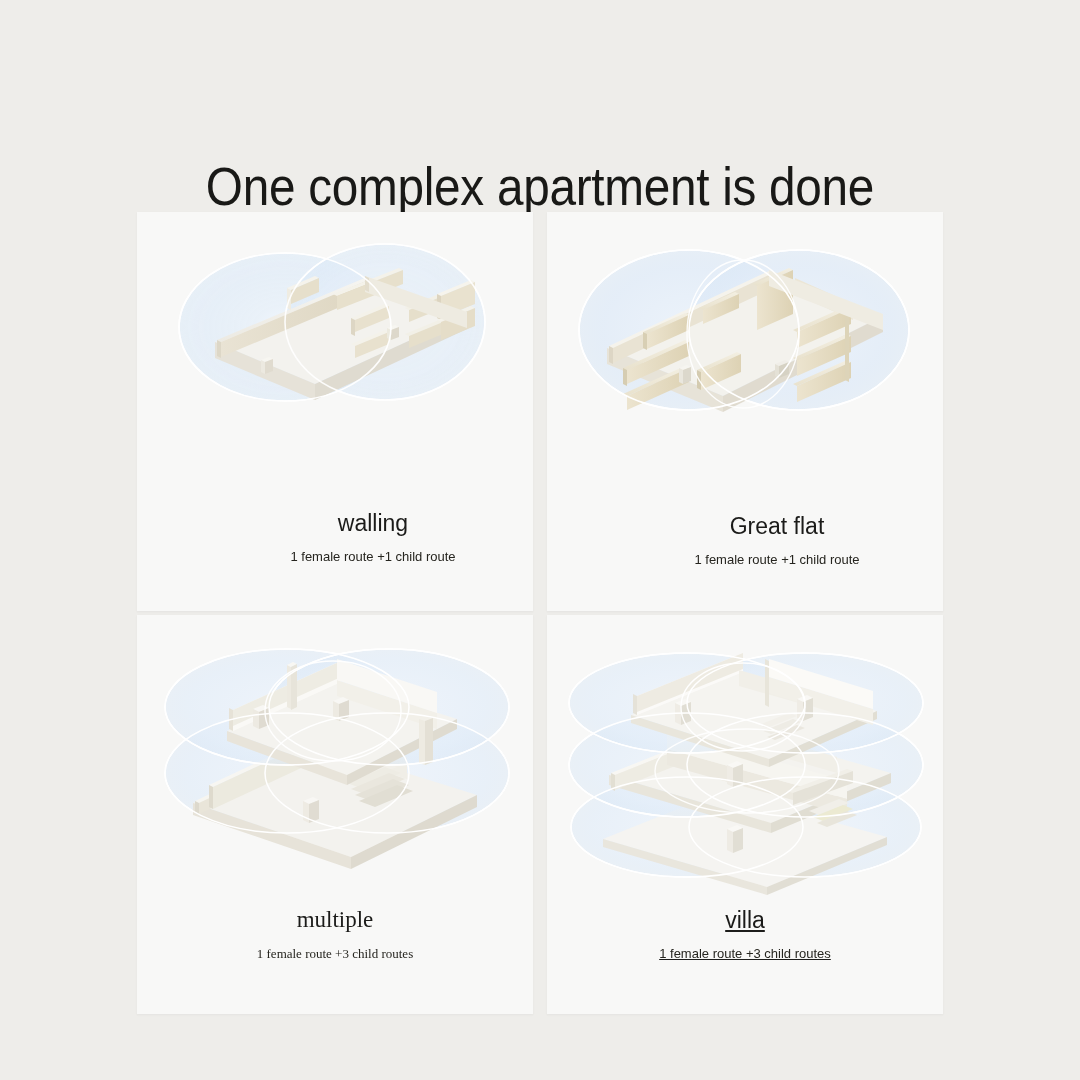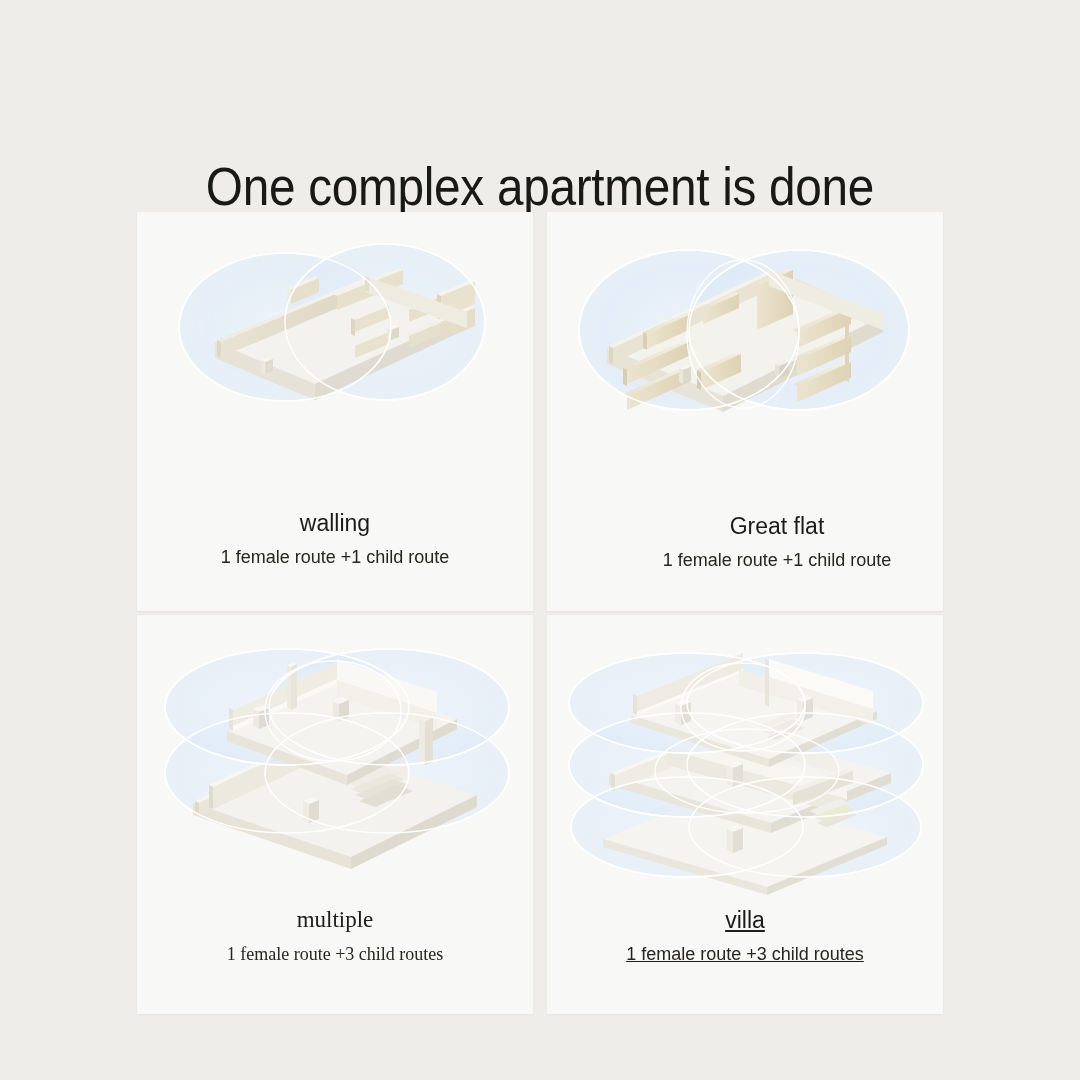--- a/index.html
+++ b/index.html
@@ -72,26 +72,26 @@
     text-align: center;
   }
   .card-title {
     font-size: 23px;
     line-height: 30px;
     font-weight: 400;
     color: #1b1b19;
   }
   .card-subtitle {
     margin-top: 7px;
-    font-size: 18px;
+    font-size: 13px;
     line-height: 24px;
     font-weight: 400;
     color: #26251f;
   }
-  .cap-a { top: 296px; }
+  .cap-a { top: 296px; padding-left: 38px; }
   .cap-b { top: 299px; padding-left: 32px; }
   .cap-c { top: 290px; font-family: Liberation Serif, serif; }
   .cap-d { top: 290px; text-decoration: underline; }
 
   
   .scene {
     position: absolute;
     inset: 0;
   }
   .scene svg { display: block; }

